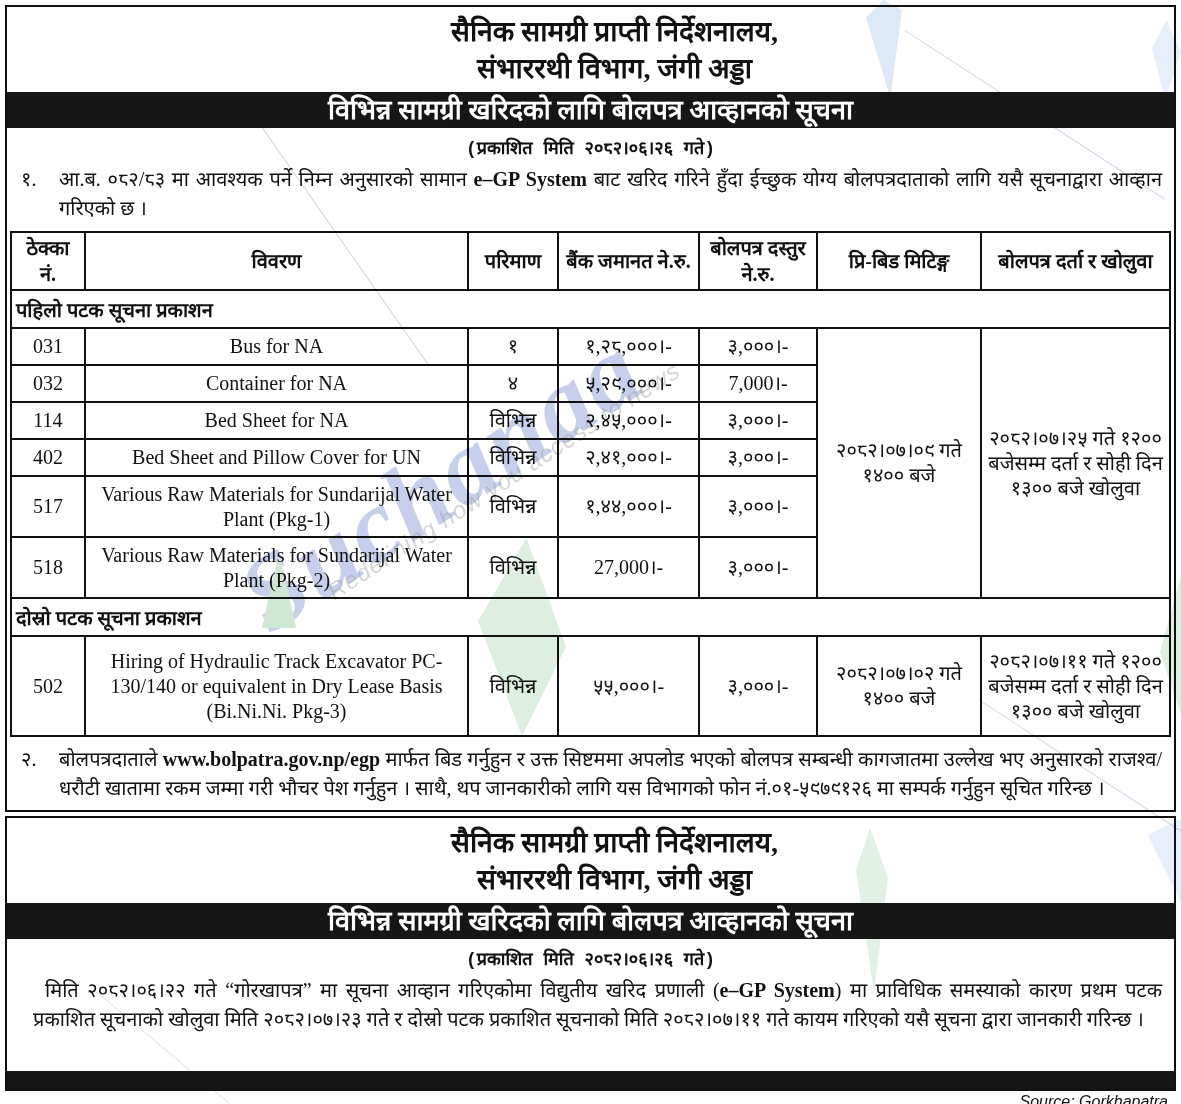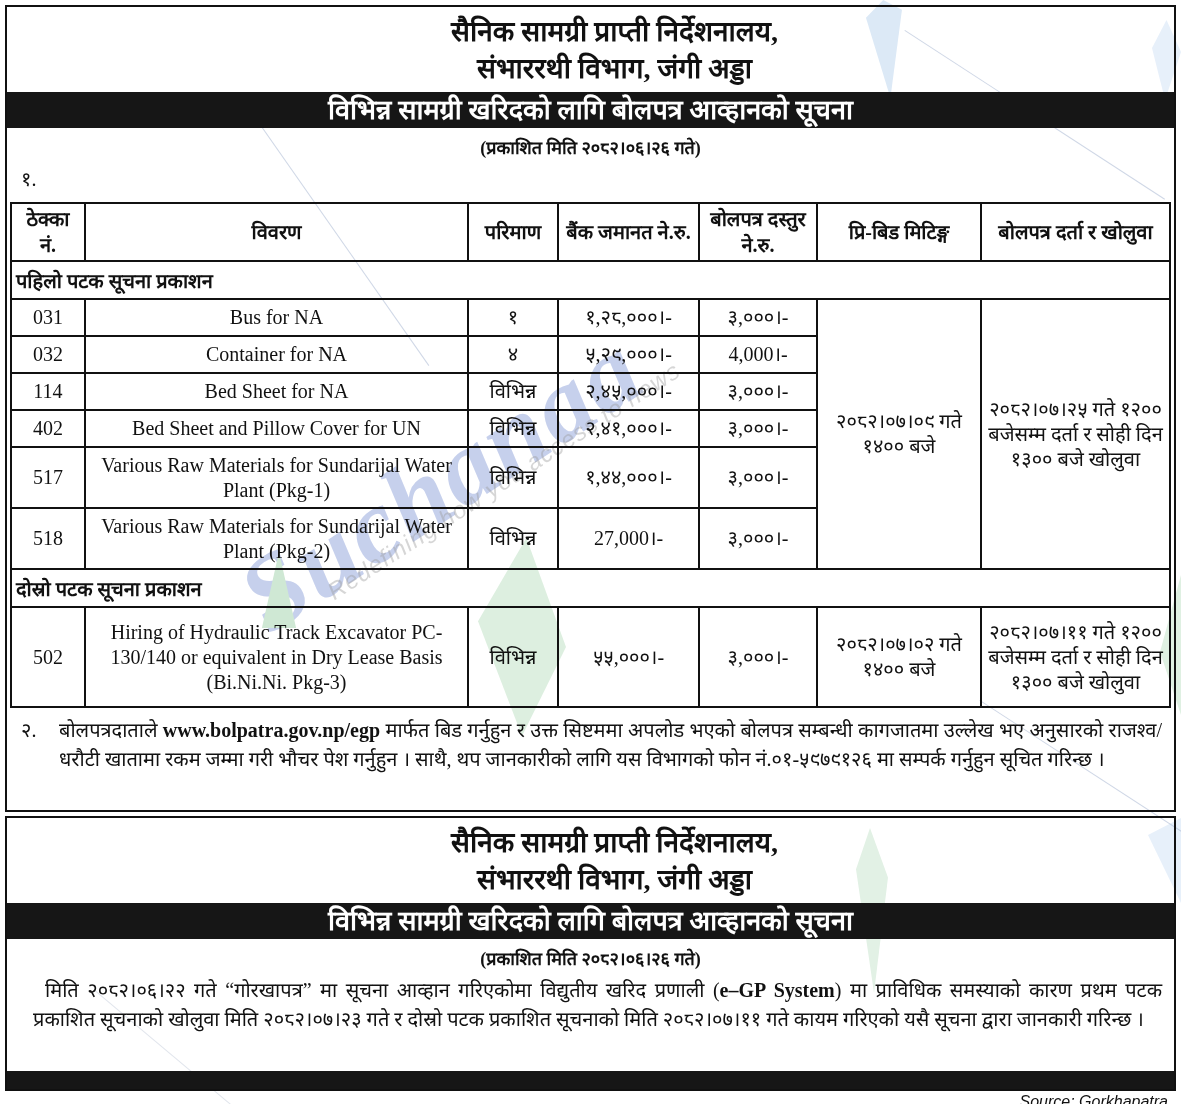--- a/index.html
+++ b/index.html
@@ -43,21 +43,21 @@
   .block1 { height:807px; }
   .block2 { height:275px; margin-top:4px; display:flex; flex-direction:column; }
 
   .org-header { text-align:center; padding-top:6px; }
   .org-header .line { font-size:28px; font-weight:bold; line-height:37px;margin-left:48px; }
   .banner {
     background:#161616; color:#ffffff; text-align:center;
     font-size:27px; font-weight:bold; line-height:36px; height:36px;
     margin-top:5px;
   }
-  .pub-date { text-align:center; font-size:18px; font-weight:bold; padding:7px 0 4px; }
+  .pub-date { text-align:center; font-size:18px; font-weight:bold; padding:7px 0 4px;font-family:Liberation Mono, monospace; }
 
   .para { display:flex; font-size:20px; line-height:29px; text-align:justify; padding:2px 12px 4px 14px; }
   .para .num { width:38px; flex:0 0 38px; }
   .para .body { flex:1; }
   .bold { font-weight:bold; }
 
   
   table.tender {
     width:calc(100% - 6px); margin:4px 3px 6px;
     border-collapse:collapse; table-layout:fixed;
@@ -111,20 +111,21 @@
       <div class="line">सैनिक सामग्री प्राप्ती निर्देशनालय,</div>
       <div class="line">संभाररथी विभाग, जंगी अड्डा</div>
     </div>
 
     <div class="banner">विभिन्न सामग्री खरिदको लागि बोलपत्र आव्हानको सूचना</div>
 
     <div class="pub-date">(प्रकाशित मिति २०८२।०६।२६ गते)</div>
 
     <div class="para">
       <span class="num">१.</span>
+      <div class="body"><span>आ.ब. ०८२/८३ मा आवश्यक पर्ने निम्न अनुसारको सामान </span><span class="bold">e–GP System</span><span> बाट खरिद गरिने हुँदा ईच्छुक योग्य बोलपत्रदाताको लागि यसै सूचनाद्वारा आव्हान गरिएको छ ।</span></div>
     </div>
 
     <table class="tender">
       <colgroup>
         <col style="width:74px">
           <col style="width:383px">
           <col style="width:90px">
         <col style="width:141px">
           <col style="width:118px">
           <col style="width:164px">
@@ -153,21 +154,21 @@
           <td>१,२८,०००।-</td>
           <td>३,०००।-</td>
           <td class="merged" rowspan="6">२०८२।०७।०९ गते १४०० बजे</td>
           <td class="merged" rowspan="6">२०८२।०७।२५ गते १२०० बजेसम्म दर्ता र सोही दिन १३०० बजे खोलुवा</td>
         </tr>
         <tr class="data-row">
           <td>032</td>
           <td>Container for NA</td>
           <td>४</td>
           <td>५,२९,०००।-</td>
-          <td>4,000।-</td>
+          <td>7,000।-</td>
         </tr>
         <tr class="data-row">
           <td>114</td>
           <td>Bed Sheet for NA</td>
           <td>विभिन्न</td>
           <td>२,४५,०००।-</td>
           <td>३,०००।-</td>
         </tr>
         <tr class="data-row">
           <td>402</td>

